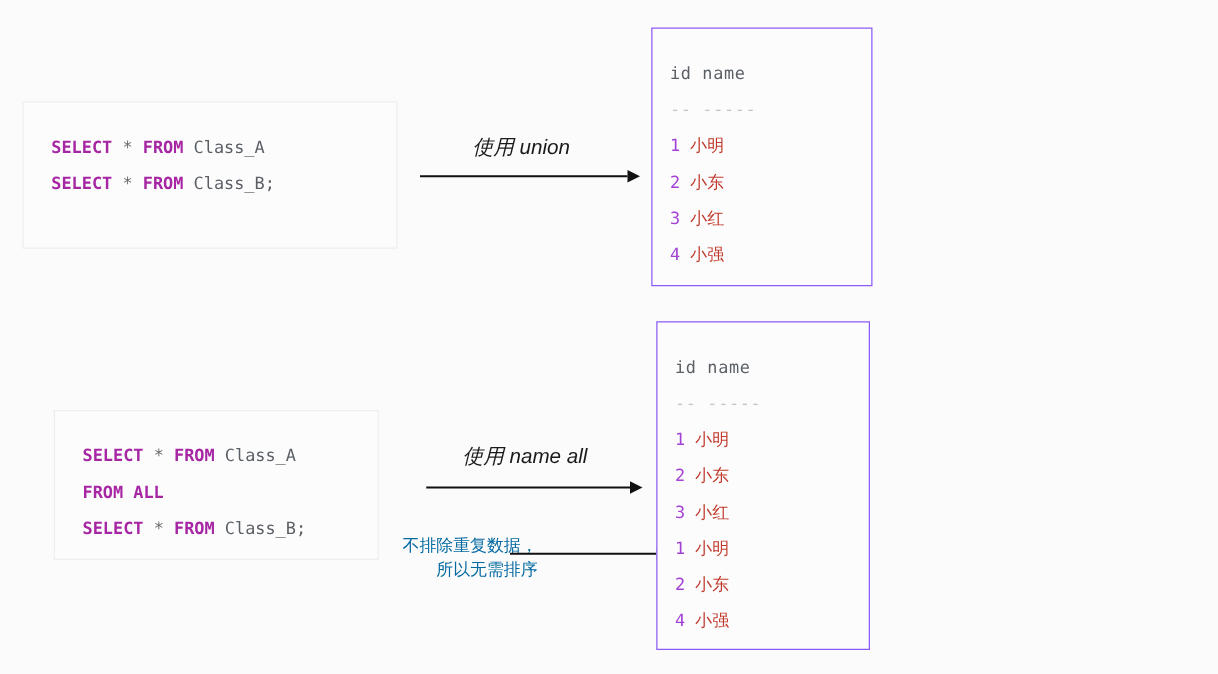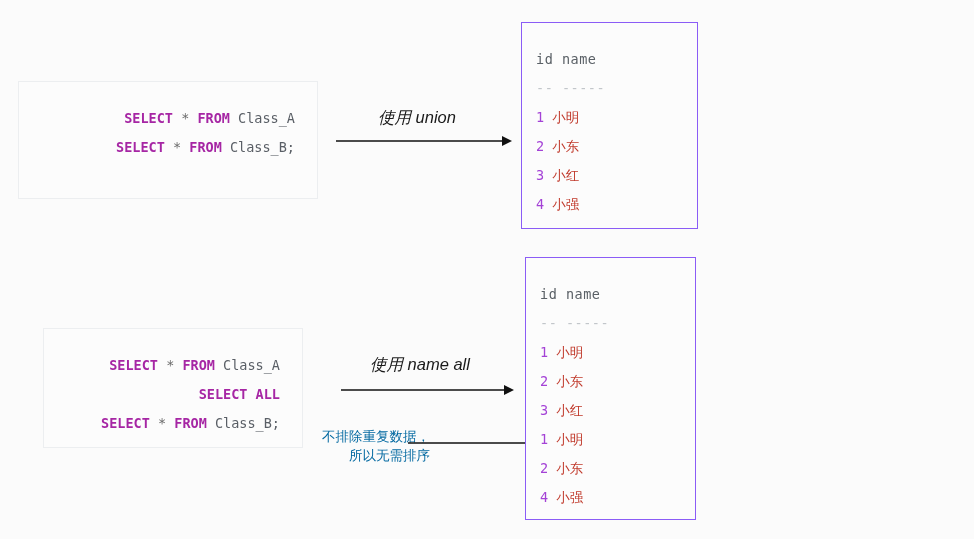--- a/index.html
+++ b/index.html
@@ -23,21 +23,20 @@
   .code-card {
     position: absolute;
     background: #fcfcfc;
     border: 1px solid #eceef0;
     box-sizing: border-box;
     padding: 22px 22px;
     font-family: "DejaVu Sans Mono", "Liberation Mono", monospace;
     font-size: 13.5px;
     line-height: 29px;
     white-space: nowrap;
-    text-align: right;
   }
   .code-card .kw {
     color: #a626a4;
     font-weight: bold;
   }
   .code-card .op {
     color: #6b6b6b;
   }
   .code-card .ident {
     color: #5a5f66;
@@ -144,21 +143,21 @@
     <div class="res-head">id name</div>
     <div class="res-sep">-- -----</div>
     <div class="res-row"><span class="res-id">1</span> <span class="res-name">小明</span></div>
     <div class="res-row"><span class="res-id">2</span> <span class="res-name">小东</span></div>
     <div class="res-row"><span class="res-id">3</span> <span class="res-name">小红</span></div>
     <div class="res-row"><span class="res-id">4</span> <span class="res-name">小强</span></div>
   </div>
 
   <div class="code-card" id="code-unionall">
     <div class="code-line"><span class="kw">SELECT</span> <span class="op">*</span> <span class="kw">FROM</span> <span class="ident">Class_A</span></div>
-    <div class="code-line"><span class="kw">SELECT ALL</span></div>
+    <div class="code-line"><span class="kw">FROM ALL</span></div>
     <div class="code-line"><span class="kw">SELECT</span> <span class="op">*</span> <span class="kw">FROM</span> <span class="ident">Class_B</span><span class="punc">;</span></div>
   </div>
 
   <div class="arrow-label" id="label-union-all">使用 name all</div>
   <svg class="arrow-svg" style="left:341px; top:381px;" width="175" height="18" viewBox="0 0 175 18">
     <line class="arrow-line" x1="0" y1="9" x2="163" y2="9"></line>
     <polygon class="arrow-head" points="163,4 173,9 163,14"></polygon>
   </svg>
 
   <div class="note-text" id="note-dup">不排除重复数据，

